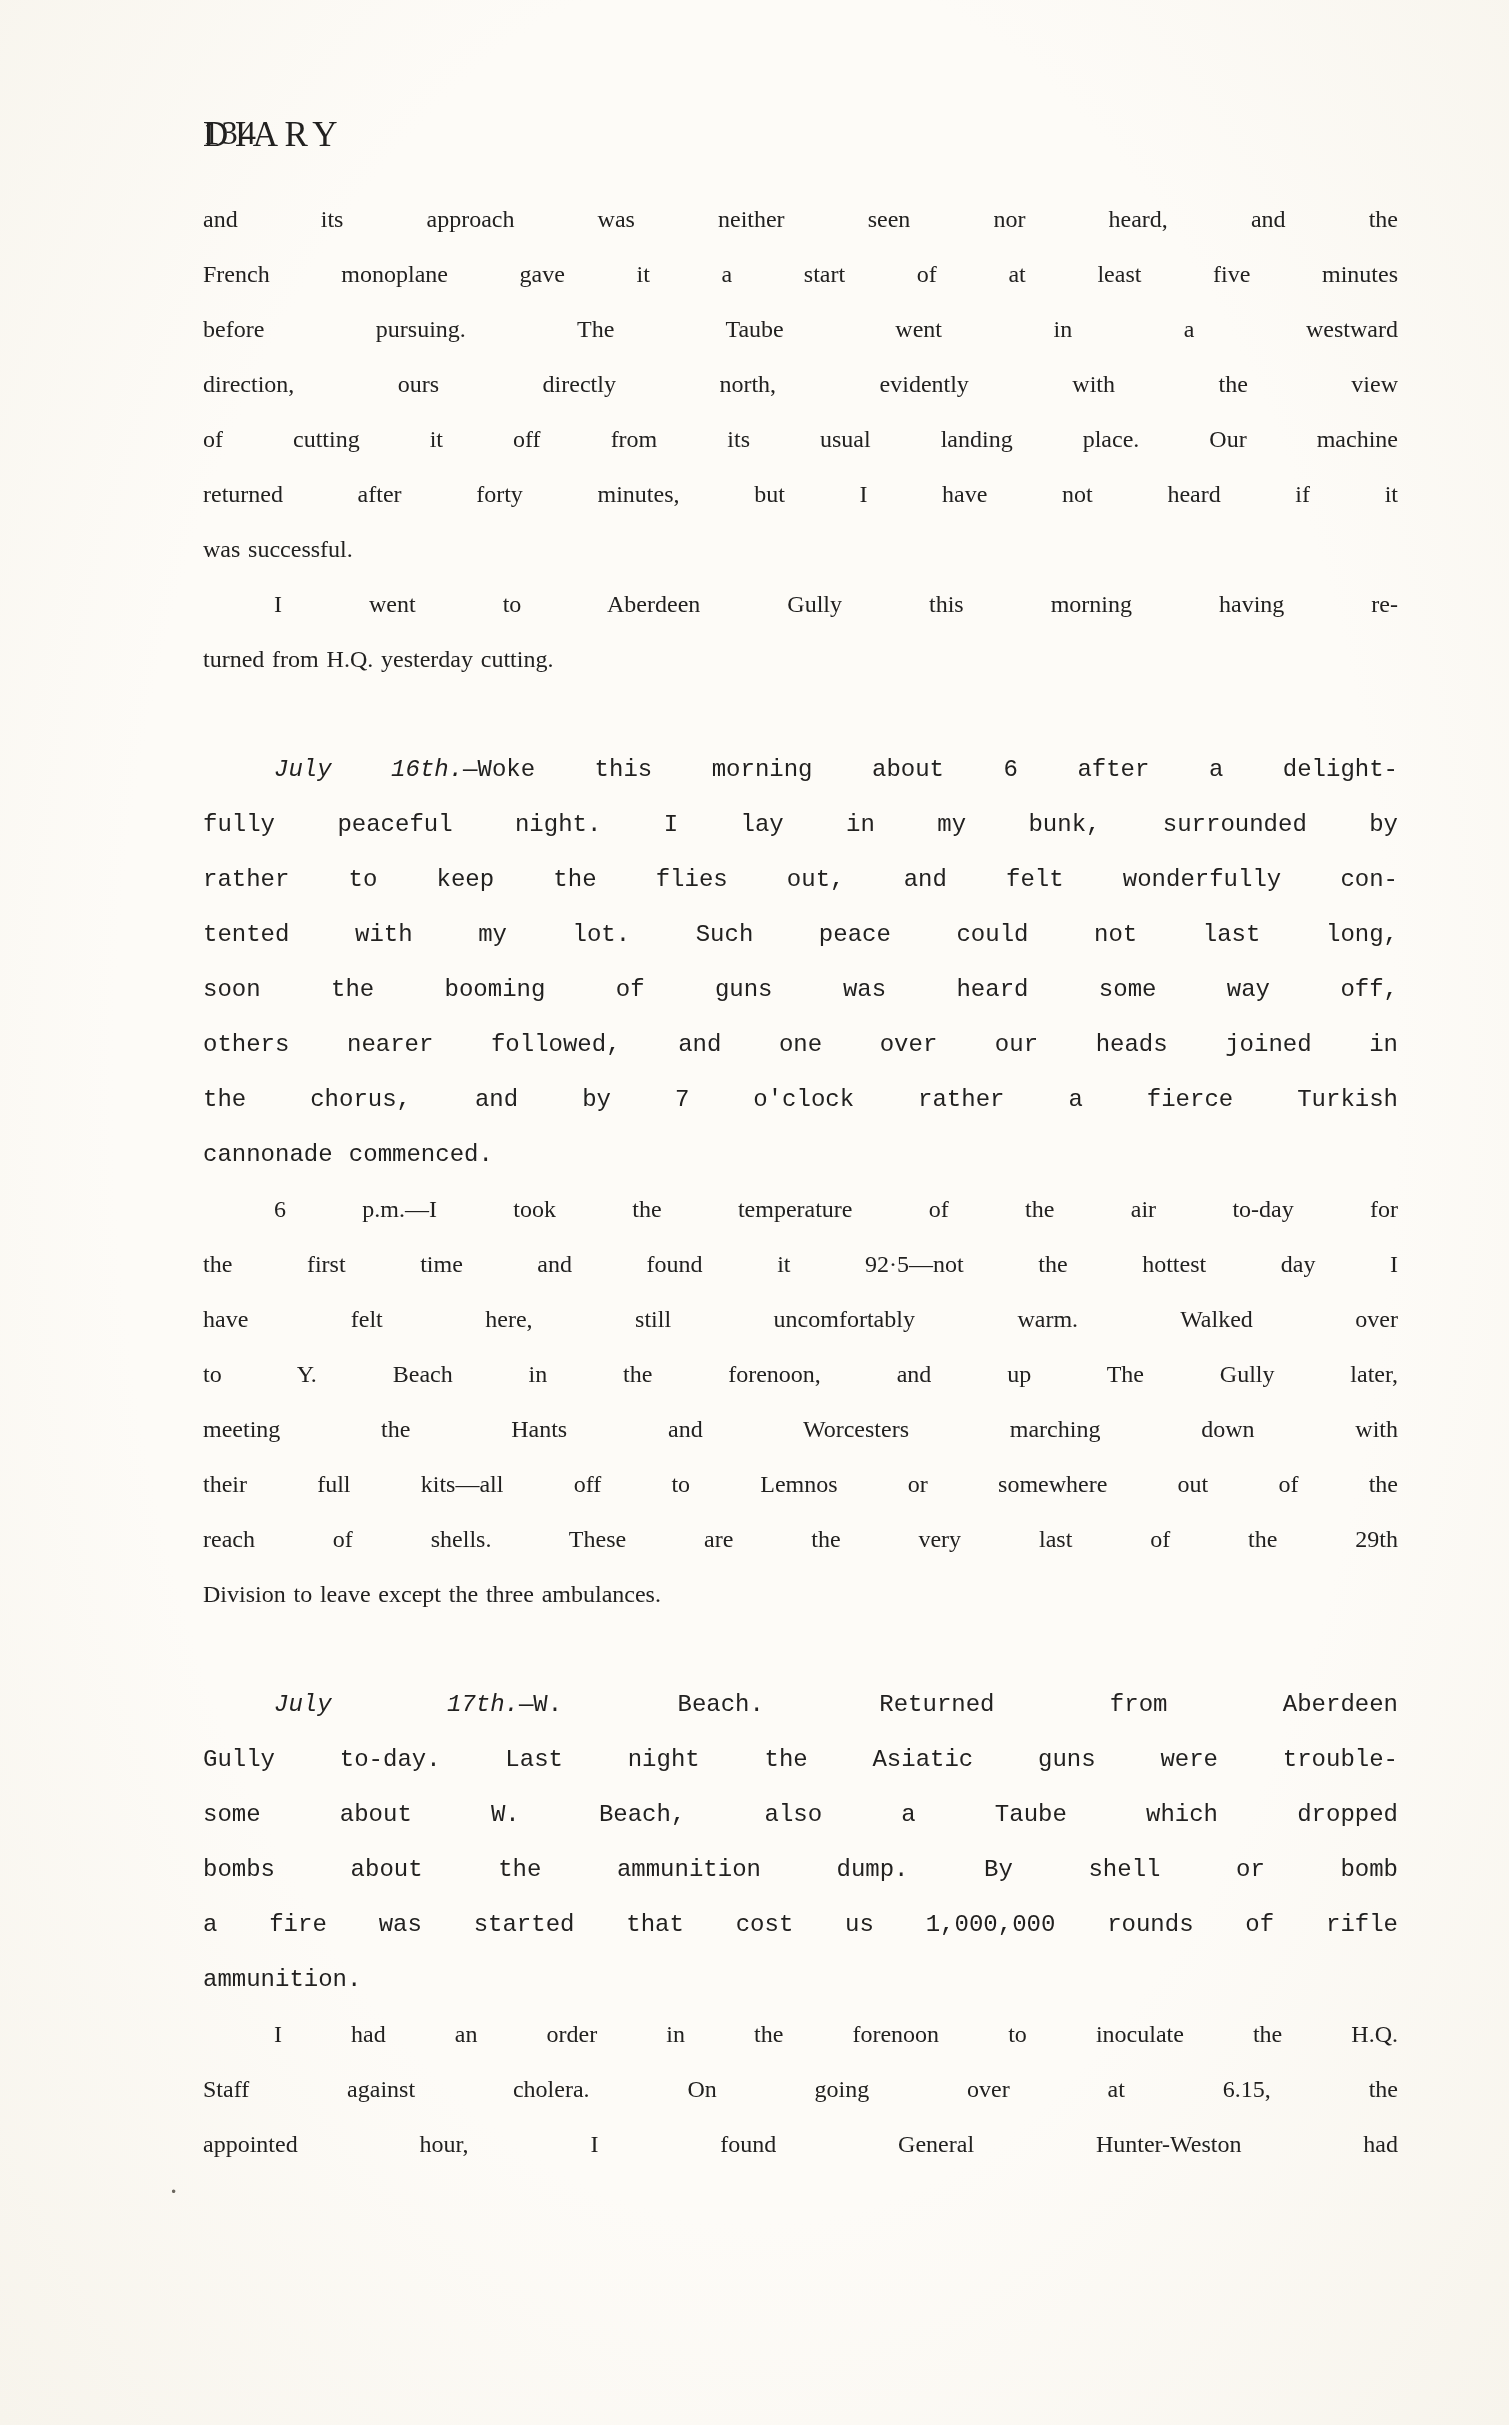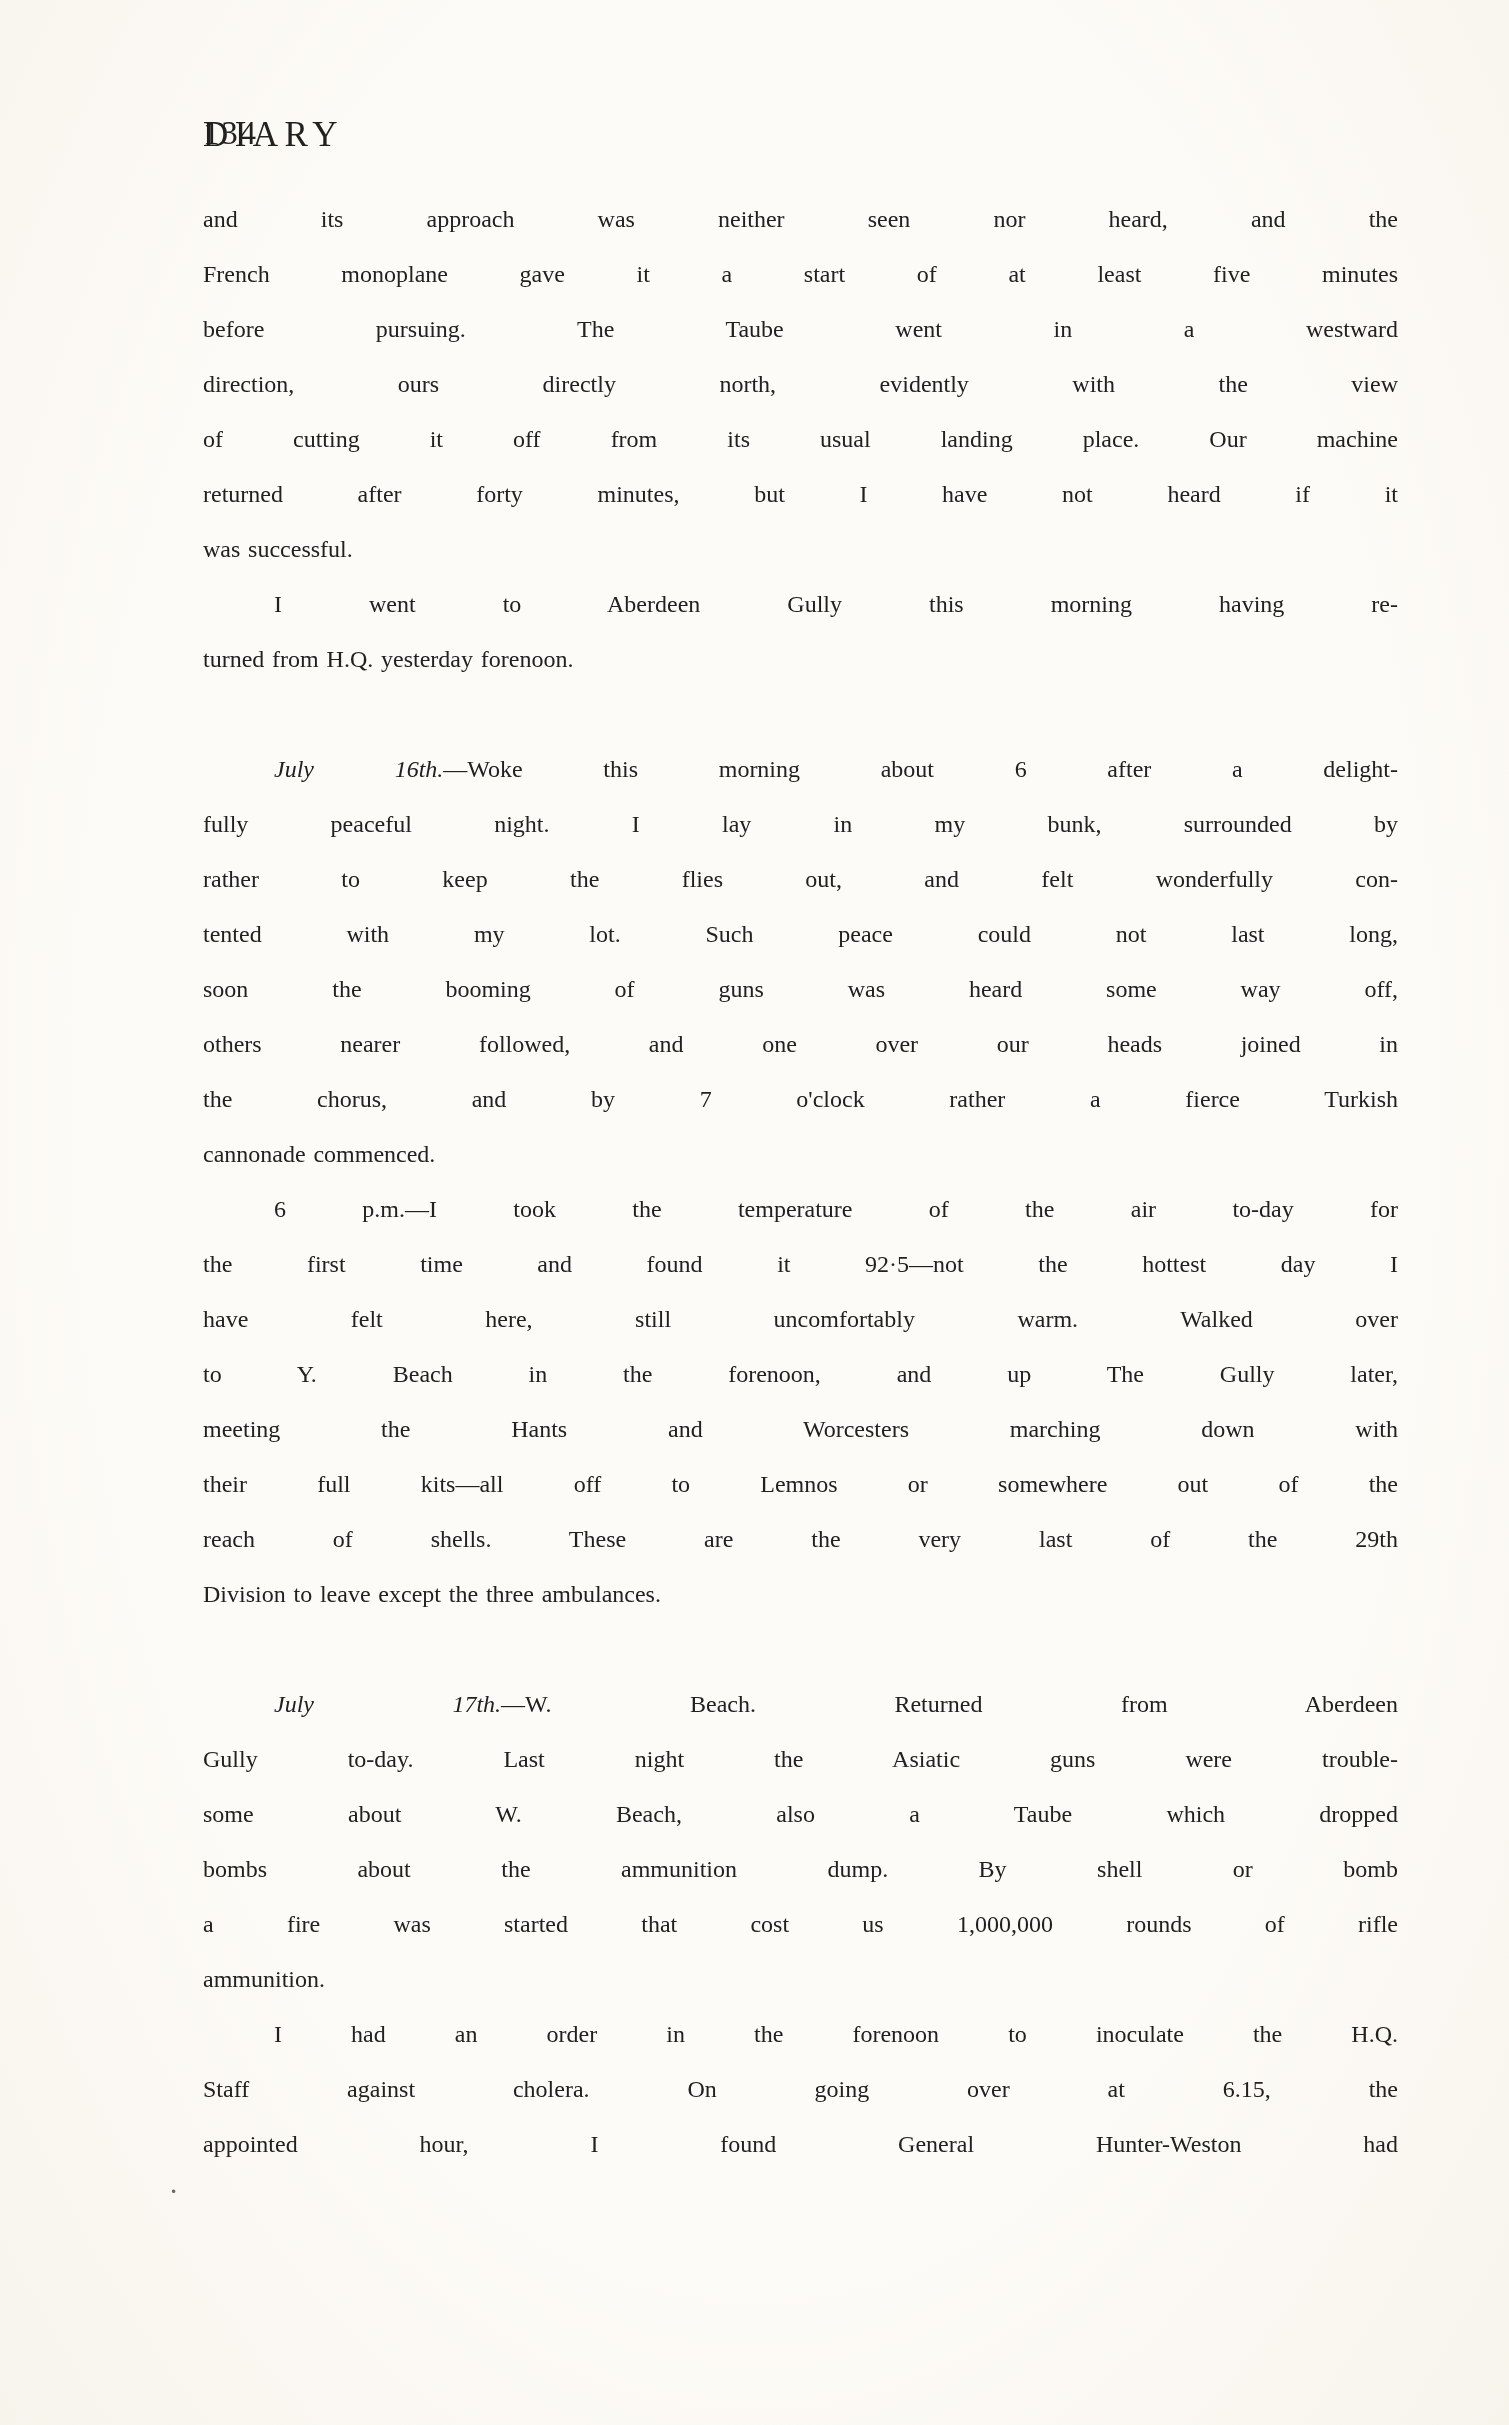--- a/index.html
+++ b/index.html
@@ -47,20 +47,21 @@
     width: 1195px;
     font-size: 24px;
     line-height: 55px;
     word-spacing: 1.8px;
   }
   .para {
     margin: 0;
   }
   .para.gap {
     margin-top: 55px;
+    font-family: Liberation Mono, monospace;
   }
   .line {
     text-align: justify;
     text-align-last: justify;
   }
   .line.last {
     text-align-last: left;
   }
   .line.indent {
     text-indent: 71px;
@@ -91,21 +92,21 @@
         <div class="line">and its approach was neither seen nor heard, and the</div>
         <div class="line">French monoplane gave it a start of at least five minutes</div>
         <div class="line">before pursuing.  The Taube went in a westward</div>
         <div class="line">direction, ours directly north, evidently with the view</div>
         <div class="line">of cutting it off from its usual landing place.  Our machine</div>
         <div class="line">returned after forty minutes, but I have not heard if it</div>
         <div class="line last">was successful.</div>
       </div>
       <div class="para">
         <div class="line indent">I went to Aberdeen Gully this morning having re-</div>
-        <div class="line last">turned from H.Q. yesterday forenoon.</div>
+        <div class="line last">turned from H.Q. yesterday cutting.</div>
       </div>
       <div class="para gap">
         <div class="line indent"><em>July 16th.</em>—Woke this morning about 6 after a delight-</div>
         <div class="line">fully peaceful night.  I lay in my bunk, surrounded by</div>
         <div class="line">rather to keep the flies out, and felt wonderfully con-</div>
         <div class="line">tented with my lot.  Such peace could not last long,</div>
         <div class="line">soon the booming of guns was heard some way off,</div>
         <div class="line">others nearer followed, and one over our heads joined in</div>
         <div class="line">the chorus, and by 7 o'clock rather a fierce Turkish</div>
         <div class="line last">cannonade commenced.</div>

